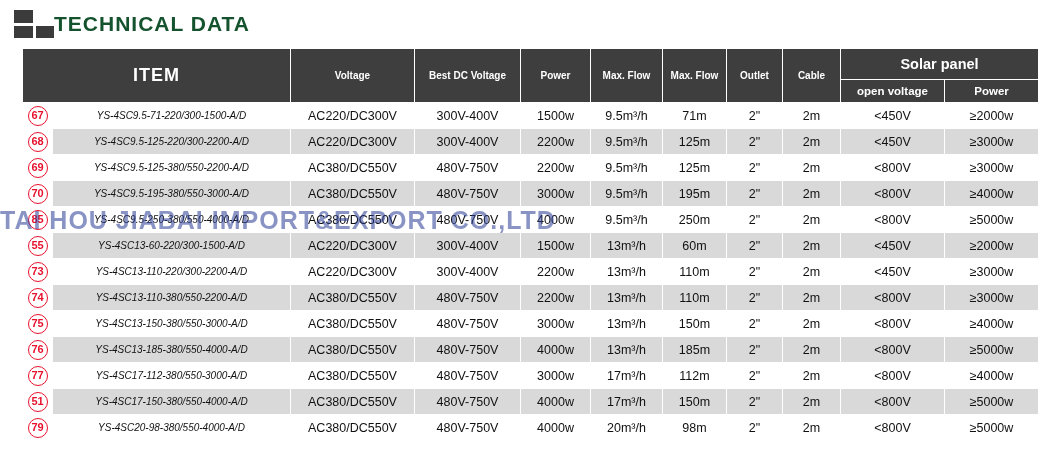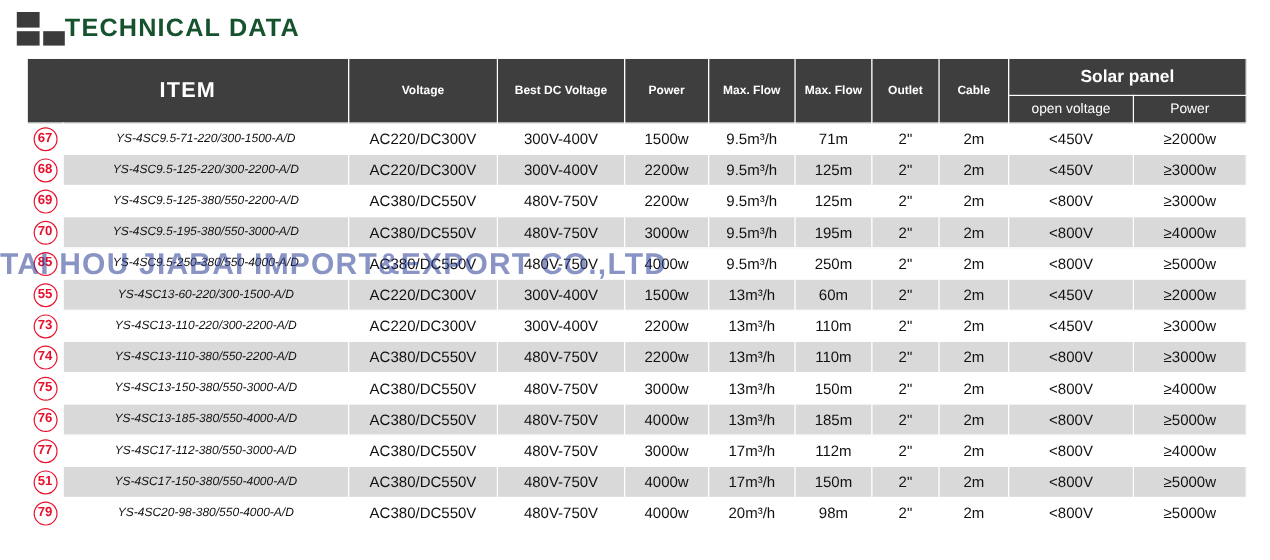--- a/index.html
+++ b/index.html
@@ -77,21 +77,21 @@
     height: 52px;
     font-size: 10px;
   }
   thead th.item {
     font-size: 18px;
     letter-spacing: 1px;
   }
   thead th.sub {
     height: 22px;
     font-size: 11.5px;
-    font-weight: normal;
+    font-weight: bold;
     margin-top: 24px;
   }
   thead th.solar-group {
     height: 30px;
     font-size: 14.5px;
     margin-left: 16px;
   }
   tbody td {
     height: 25px;
     color: #111111;

